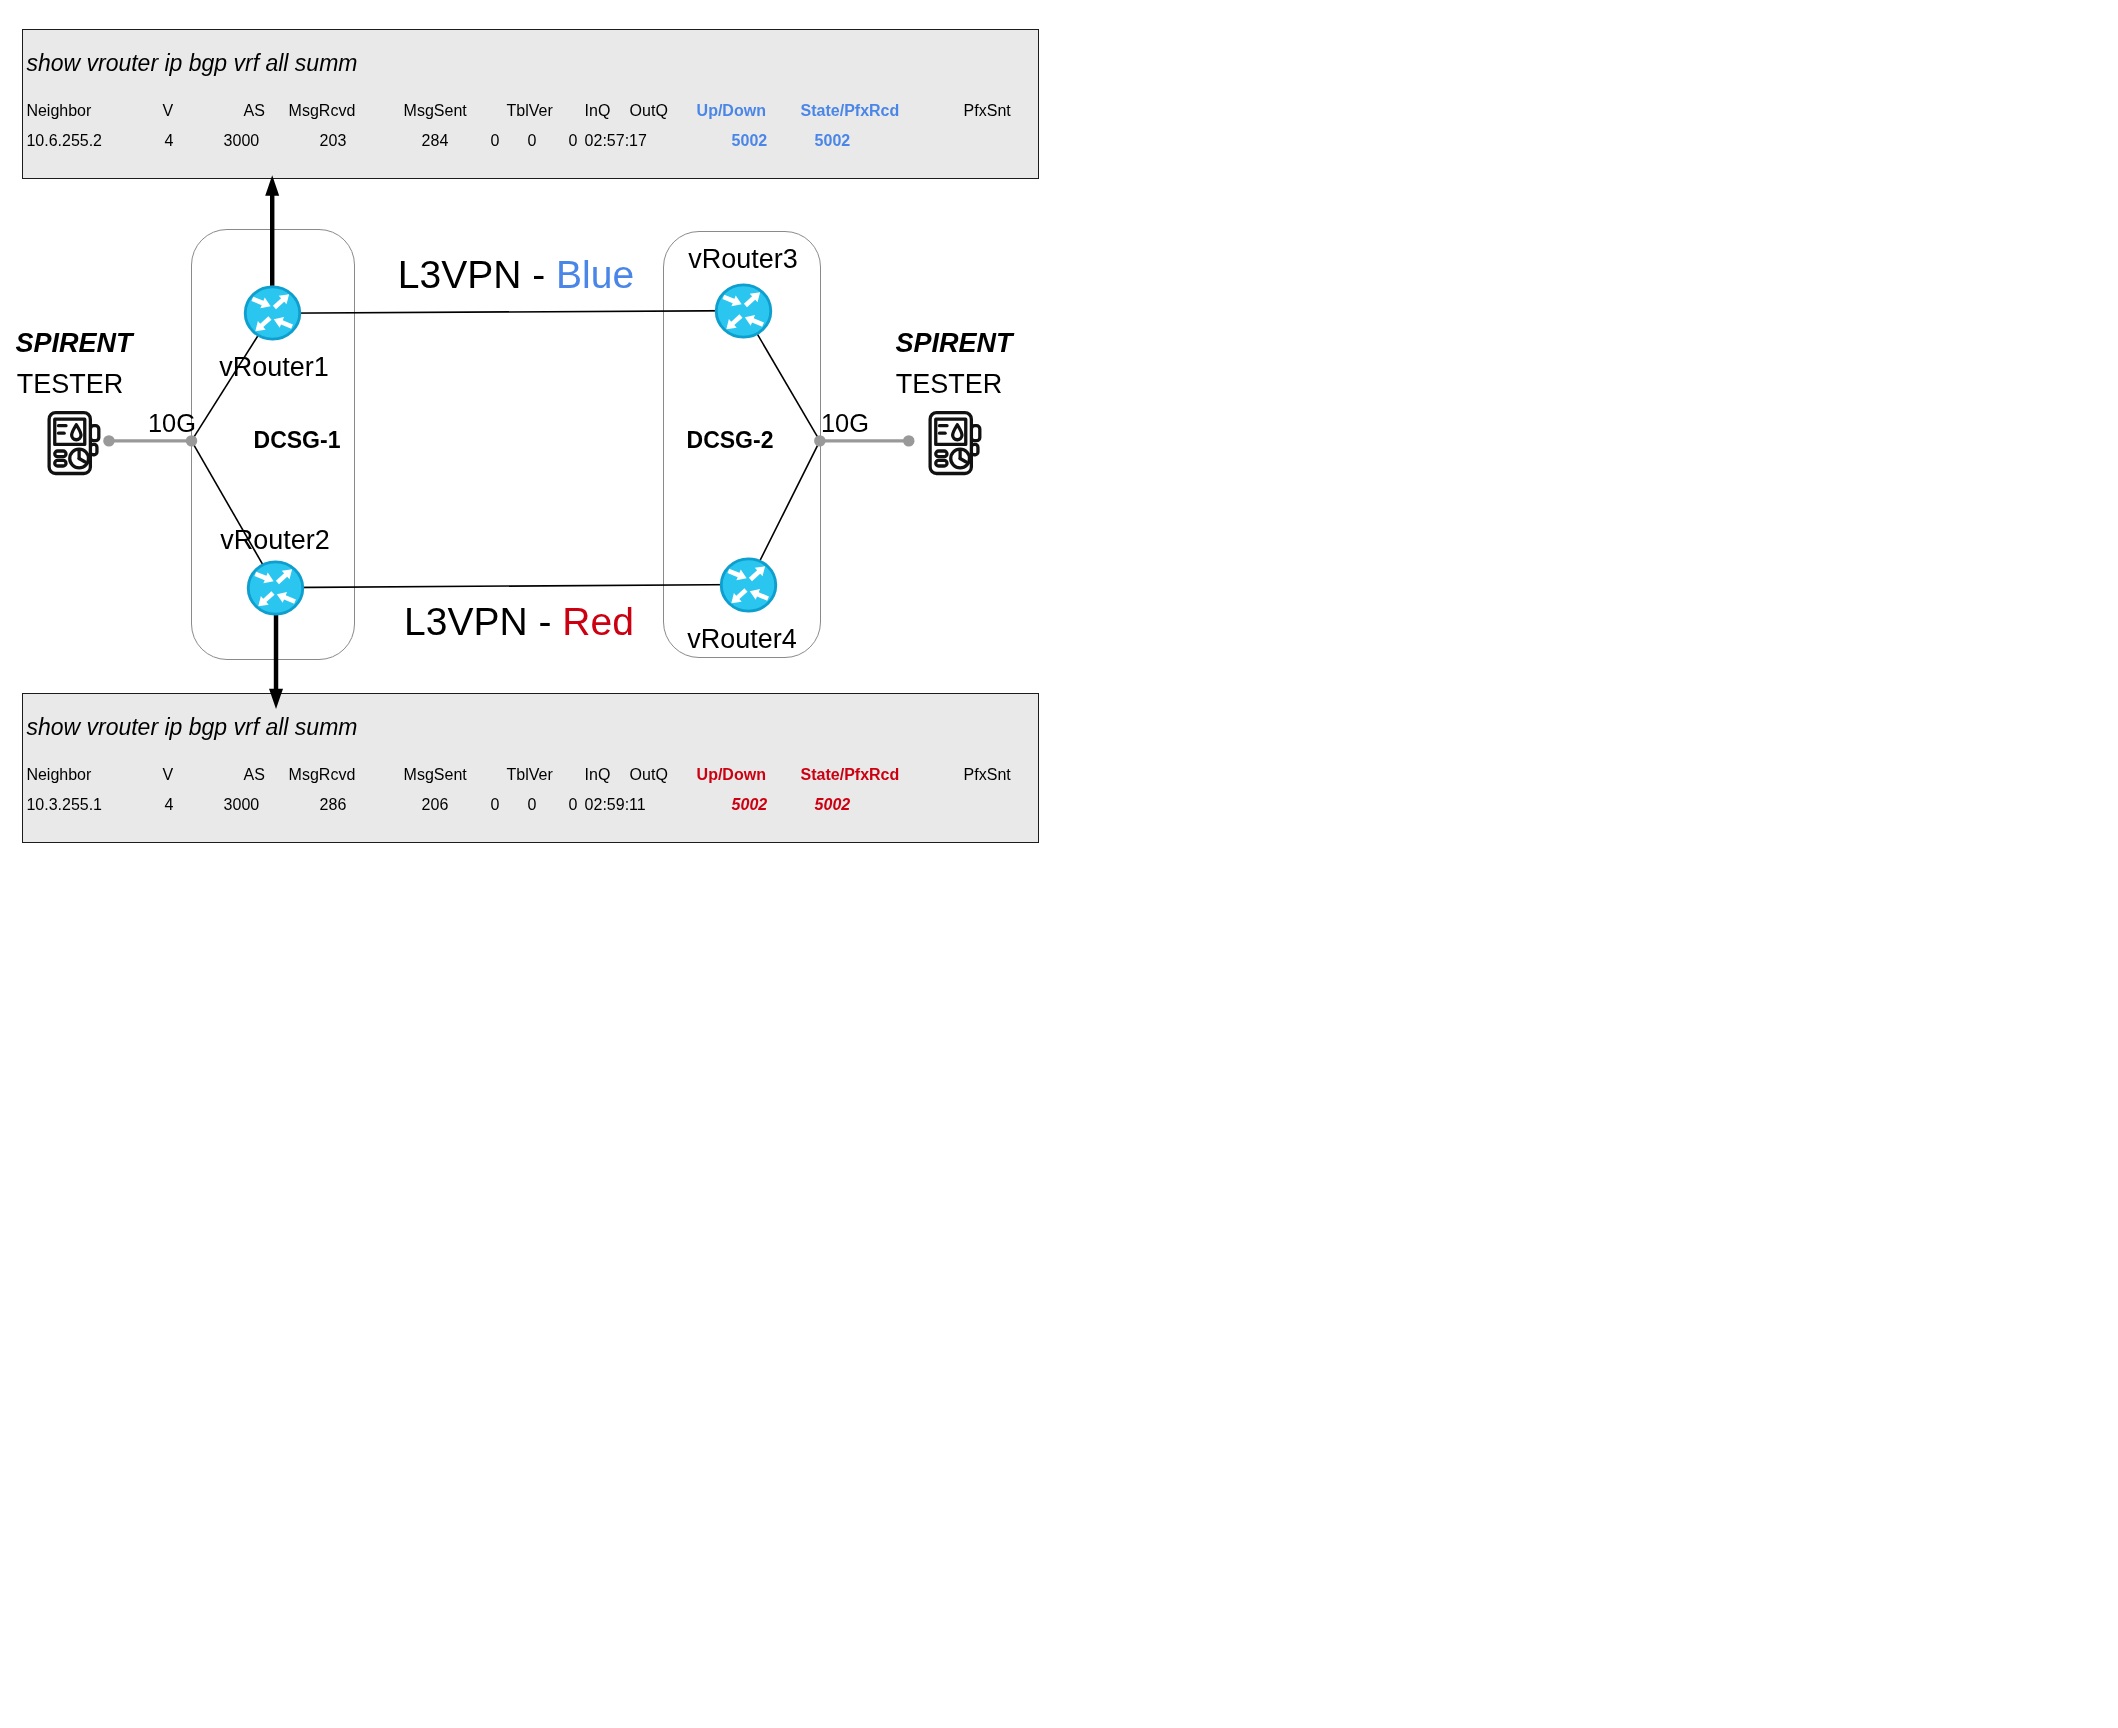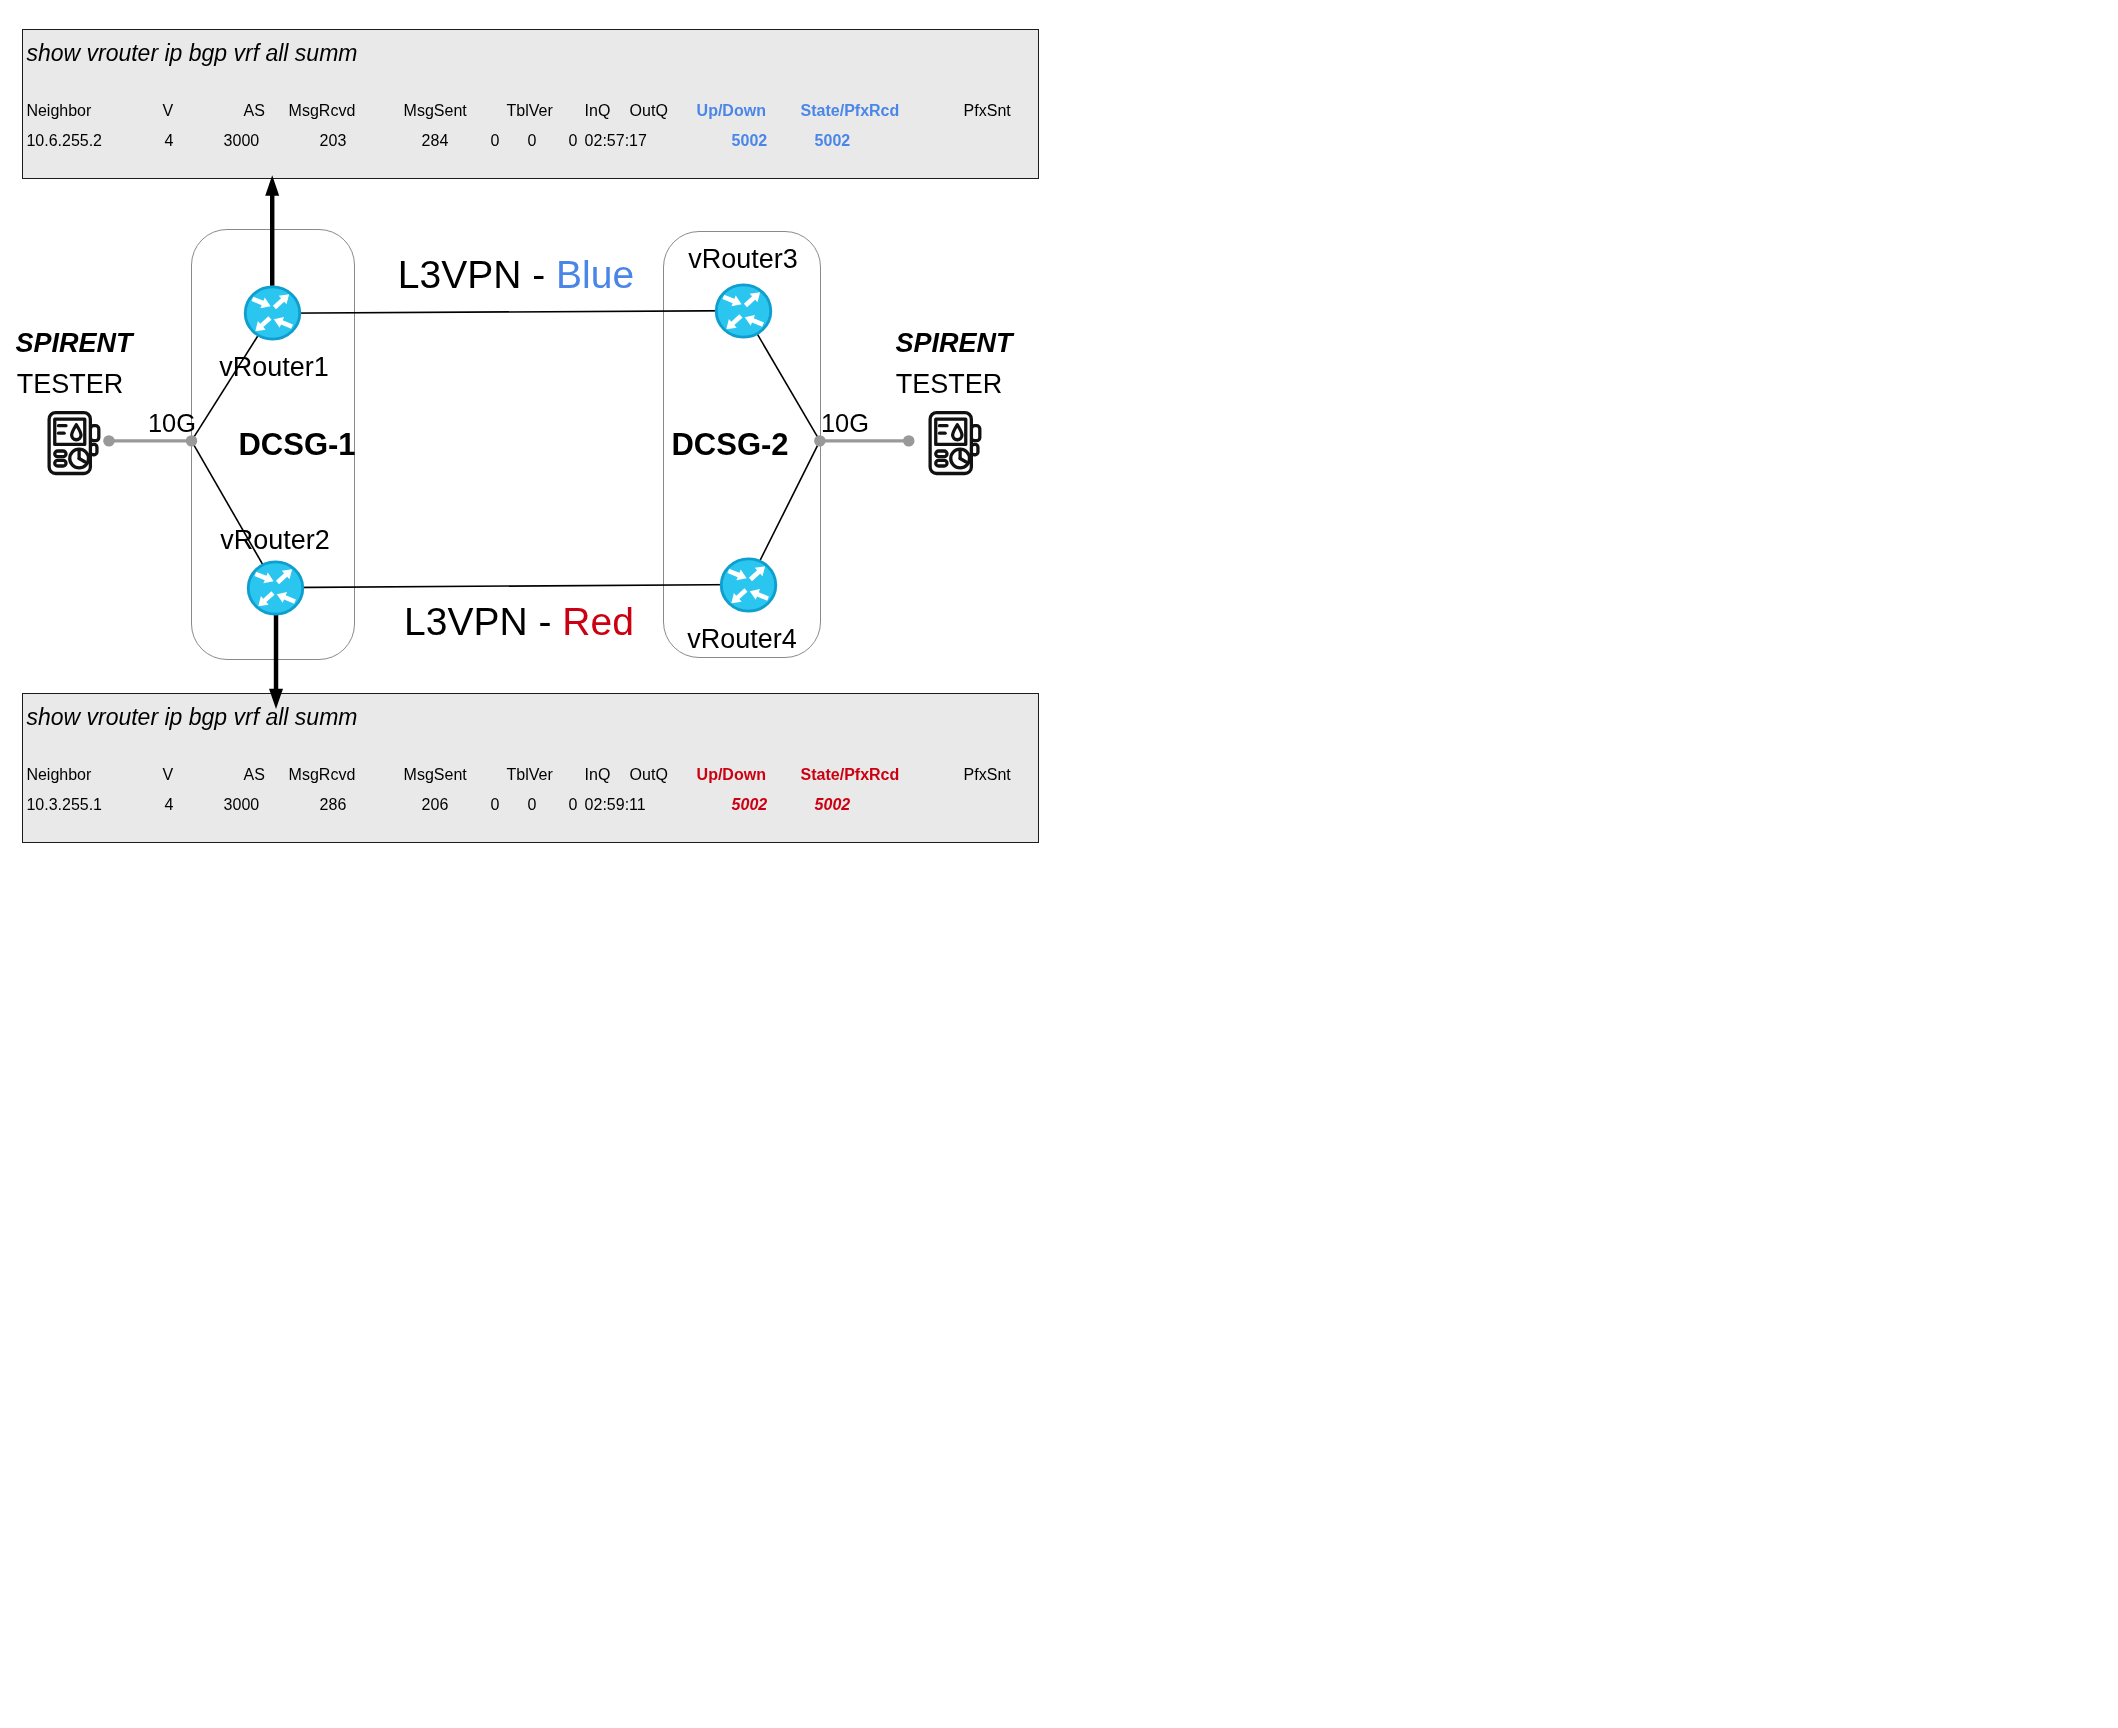--- a/index.html
+++ b/index.html
@@ -15,21 +15,21 @@
   *{margin:0;padding:0;box-sizing:border-box;}
   html,body{background:#ffffff;}
   body{font-family:"Liberation Sans",sans-serif;color:#000;}
   #page{position:relative;width:1059px;height:864px;background:#fff;overflow:hidden;}
 
   
   .term{position:absolute;left:21.6px;width:1017px;height:150px;
         background:var(--panel-bg);border:1.9px solid var(--panel-border);}
   .term-top{top:29px;}
   .term-bottom{top:693px;}
-  .cmd-line{position:absolute;left:3.8px;top:10px;font-size:23px;font-style:italic;white-space:nowrap;}
+  .cmd-line{position:absolute;left:3.8px;top:20px;font-size:23px;font-style:italic;white-space:nowrap;}
   .t-row{position:absolute;left:0;right:0;height:29px;font-size:16px;white-space:nowrap;}
   .head-row{top:72px;}
   .val-row{top:102px;}
   .t-row span{position:absolute;top:0;}
   
   .ch0{left:3.8px;}   .ch1{left:140px;} .ch2{left:221px;} .ch3{left:266px;}
   .ch4{left:381px;} .ch5{left:484px;} .ch6{left:562px;} .ch7{left:607px;}
   .ch8{left:674px;}.ch9{left:778px;}.ch10{left:941px;}
   
   .cv0{left:3.8px;}   .cv1{left:142px;} .cv2{left:201px;} .cv3{left:297px;}
@@ -41,21 +41,21 @@
   .val-red{color:var(--red);font-weight:700;font-style:italic;}
 
   
   .dcsg-box{position:absolute;border:1.3px solid var(--box-edge);border-radius:36px;background:transparent;}
   #dcsg1-box{left:191px;top:229px;width:164px;height:431px;}
   #dcsg2-box{left:663px;top:231px;width:158px;height:427px;}
   #conn-layer{position:absolute;left:0;top:0;z-index:2;}
   .router-icon{position:absolute;width:61px;height:58px;z-index:3;}
   .lbl{position:absolute;white-space:nowrap;transform:translateX(-50%);z-index:4;}
   .rlabel{font-size:27px;}
-  .dcsg-label{font-size:31px;font-weight:700;}
+  .dcsg-label{font-size:23px;font-weight:700;}
   .l3vpn{font-size:39px;}
   .l3vpn .word-blue{color:var(--blue);}
   .l3vpn .word-red{color:var(--red);}
   .brand{font-size:27px;font-weight:700;font-style:italic;}
   .tester-word{font-size:27px;}
   .speed{font-size:25.4px;}
   .tester-icon{position:absolute;width:75px;height:75px;z-index:3;}
 </style>
 </head>
 <body>

